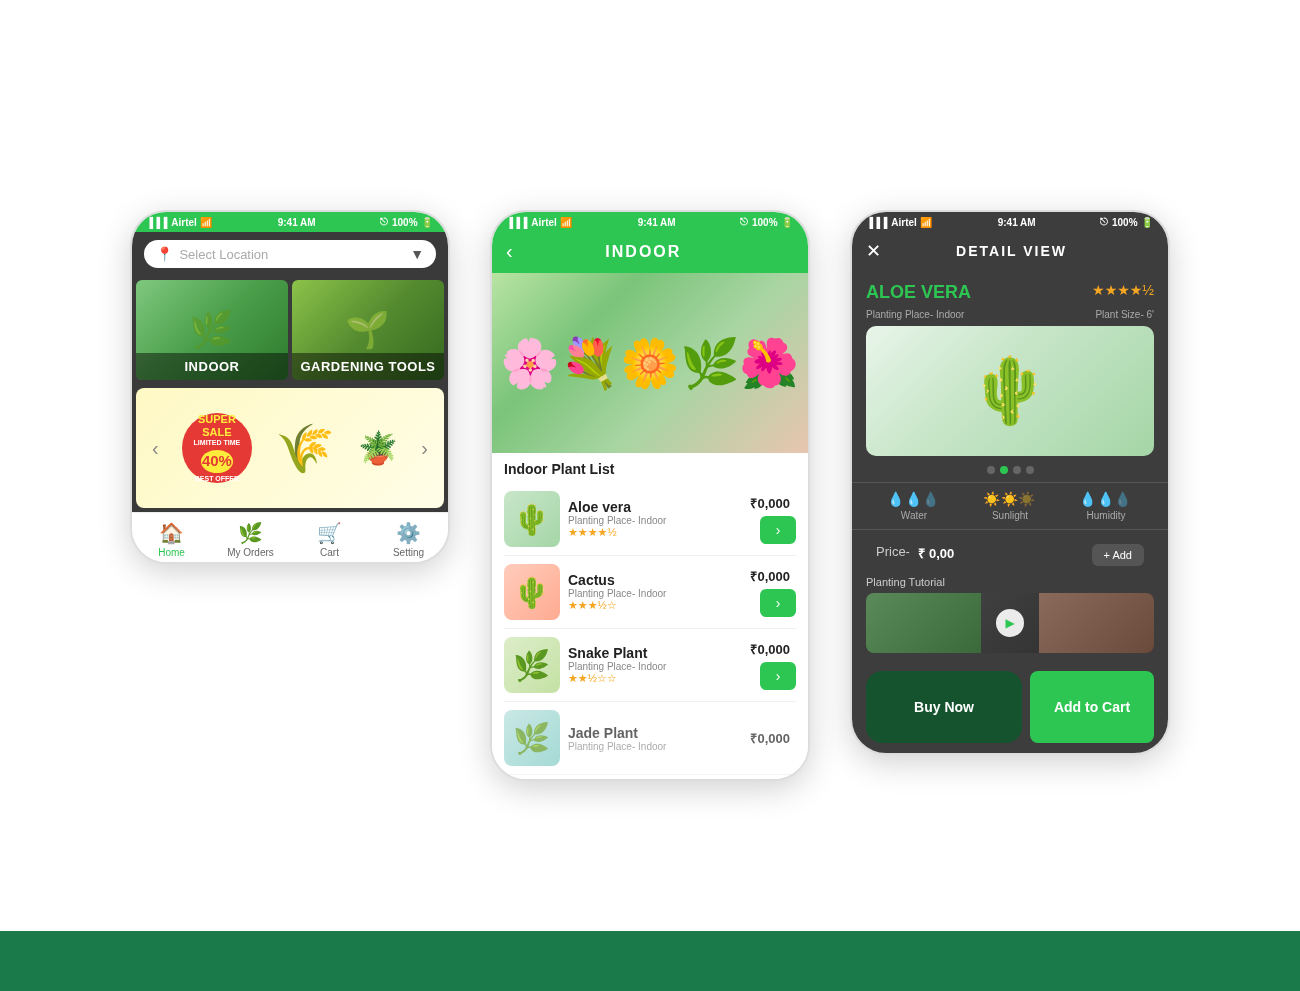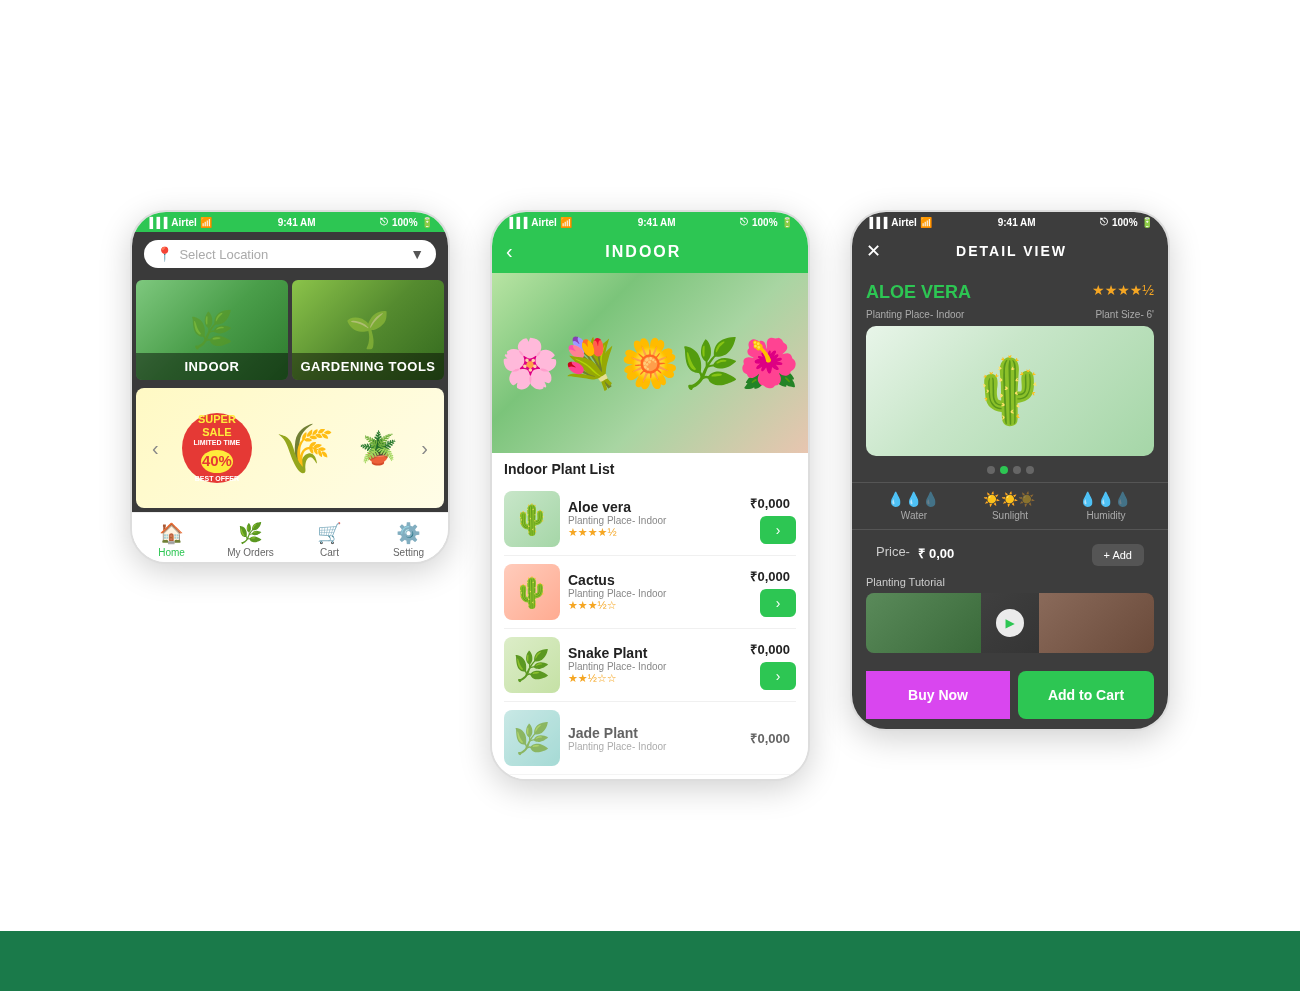--- a/index.html
+++ b/index.html
@@ -342,25 +342,25 @@
     .tutorial-bg-left { position: absolute; left: 0; top: 0; bottom: 0; width: 40%; background: linear-gradient(135deg, #5a8a5a, #3a6a3a); }
     .tutorial-bg-right { position: absolute; right: 0; top: 0; bottom: 0; width: 40%; background: linear-gradient(135deg, #8a6a5a, #6a4a3a); }
 
     .action-buttons {
       display: flex;
       gap: 8px;
       padding: 10px 14px;
     }
     .btn-buy {
       flex: 1;
-      background: #d946ef;
+      background: #14532d;
       color: #fff;
       border: none;
-      border-radius: 0;
-      padding: 16px;
+      border-radius: 16px;
+      padding: 28px;
       font-size: 14px;
       font-weight: 700;
       cursor: pointer;
     }
     .btn-cart {
       flex: 1;
       background: #2dc653;
       color: #fff;
       border: none;
       border-radius: 8px;

